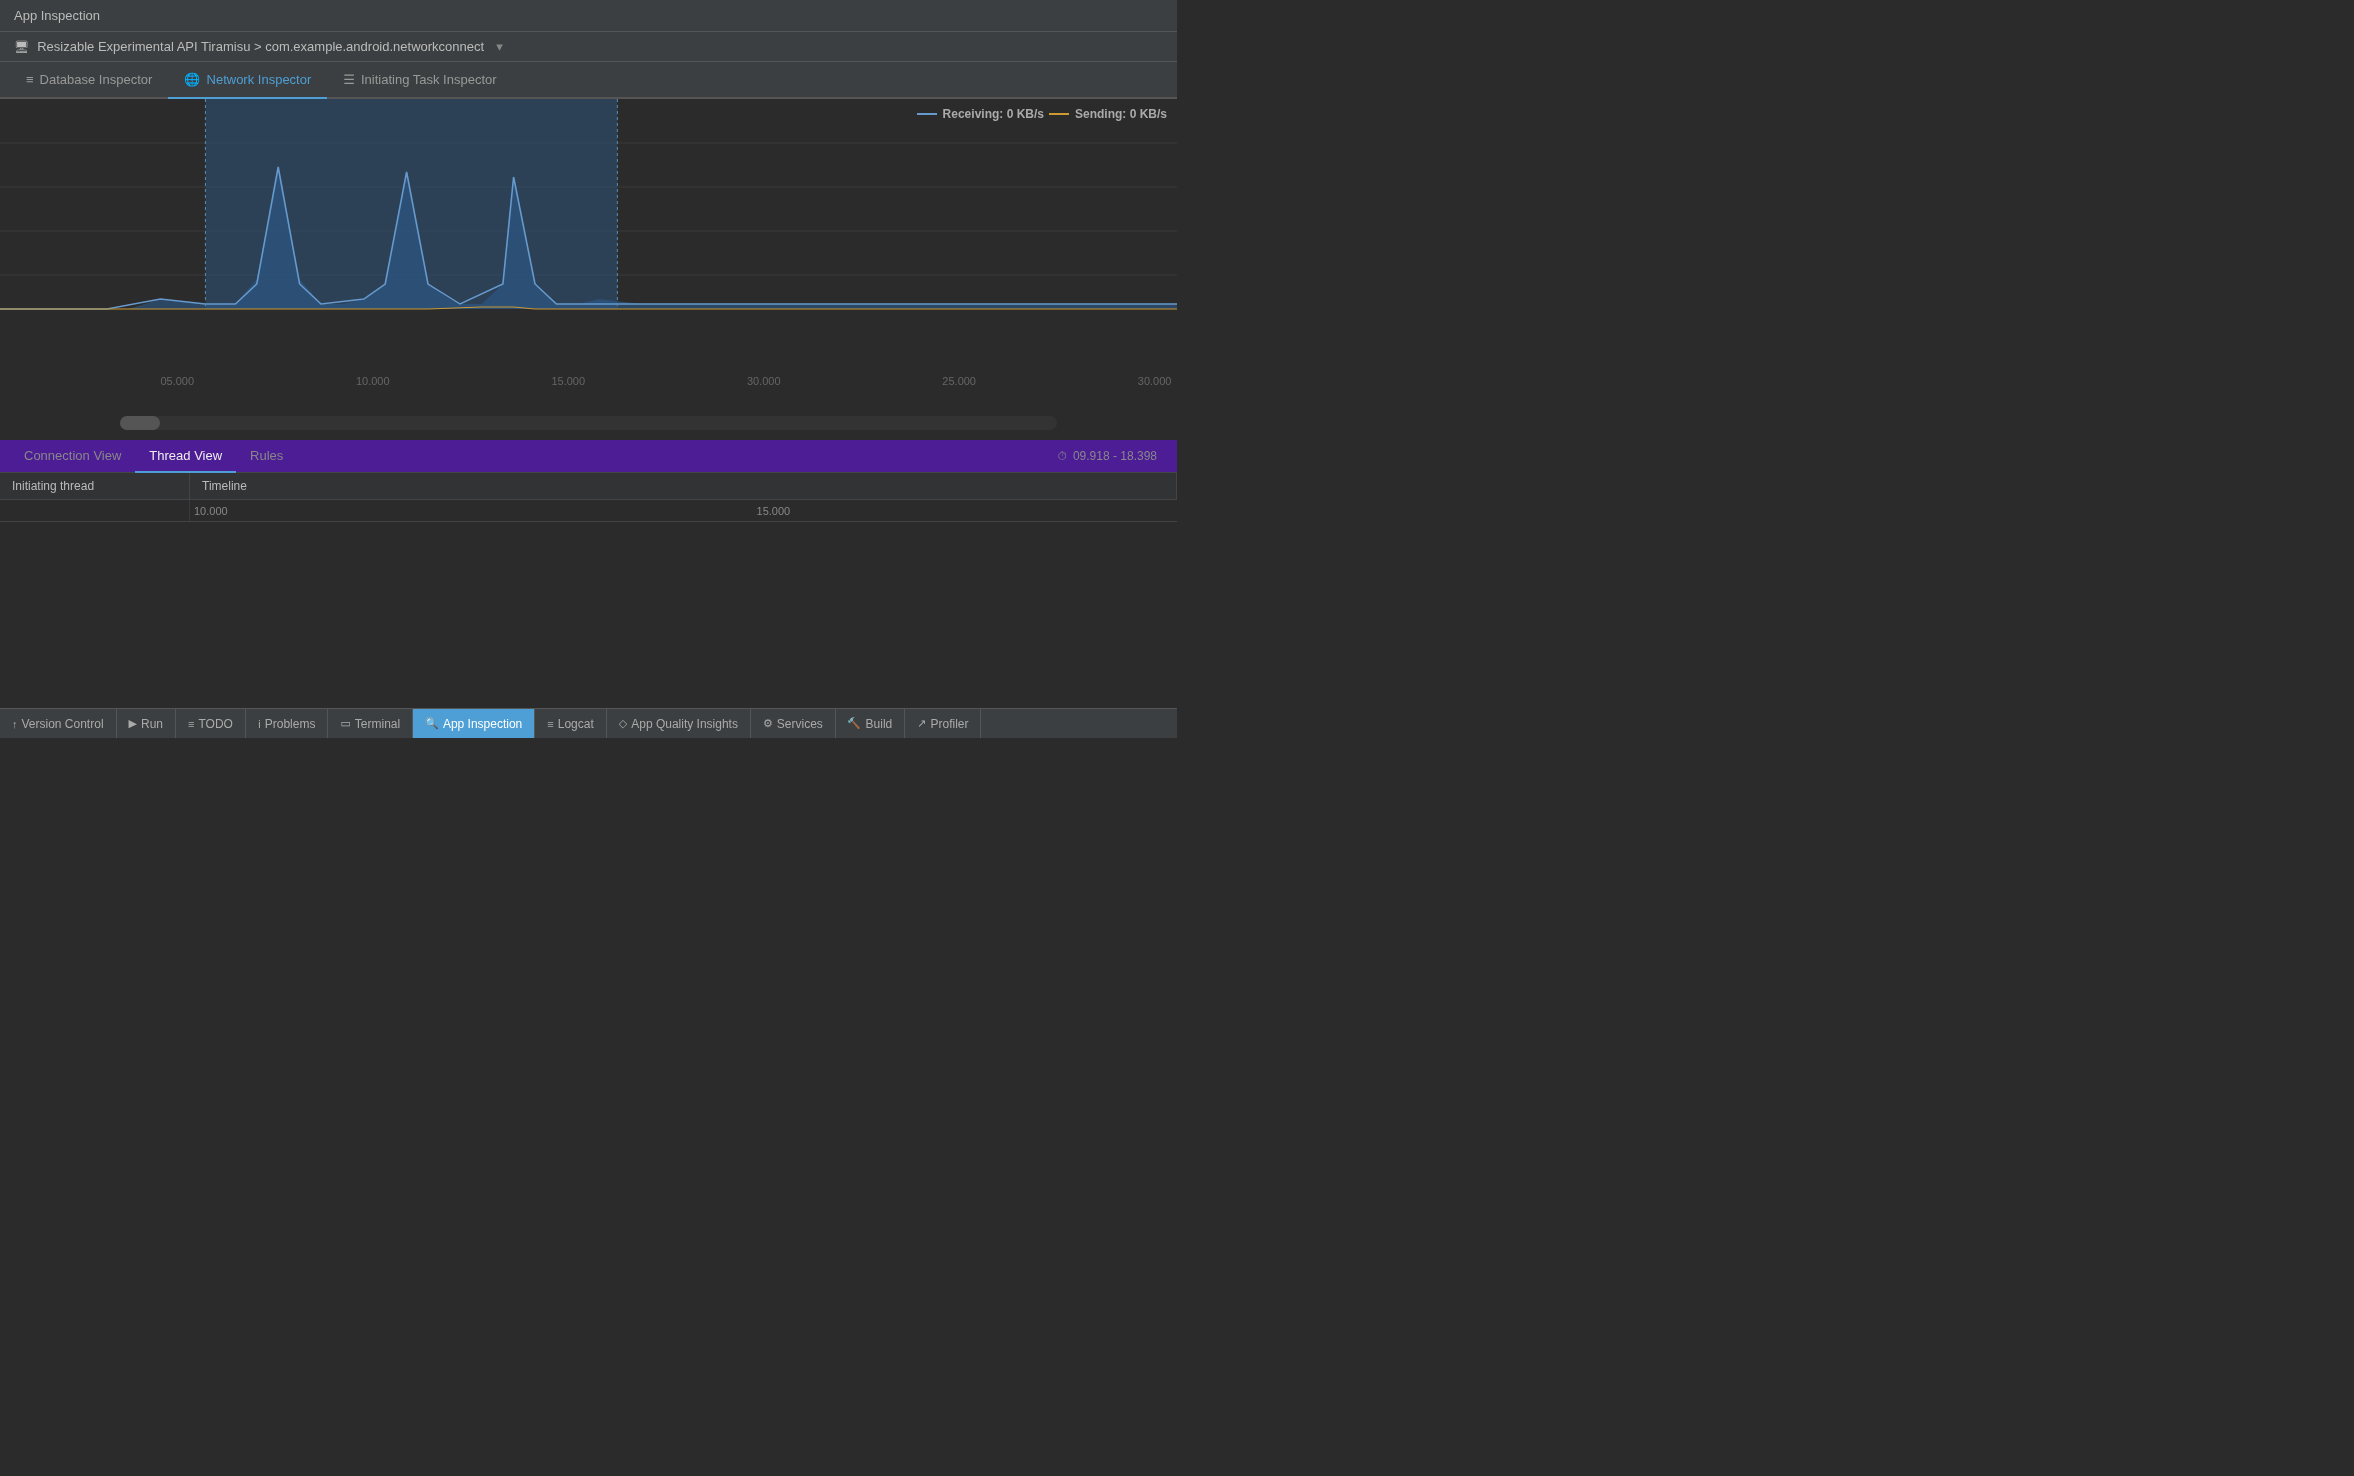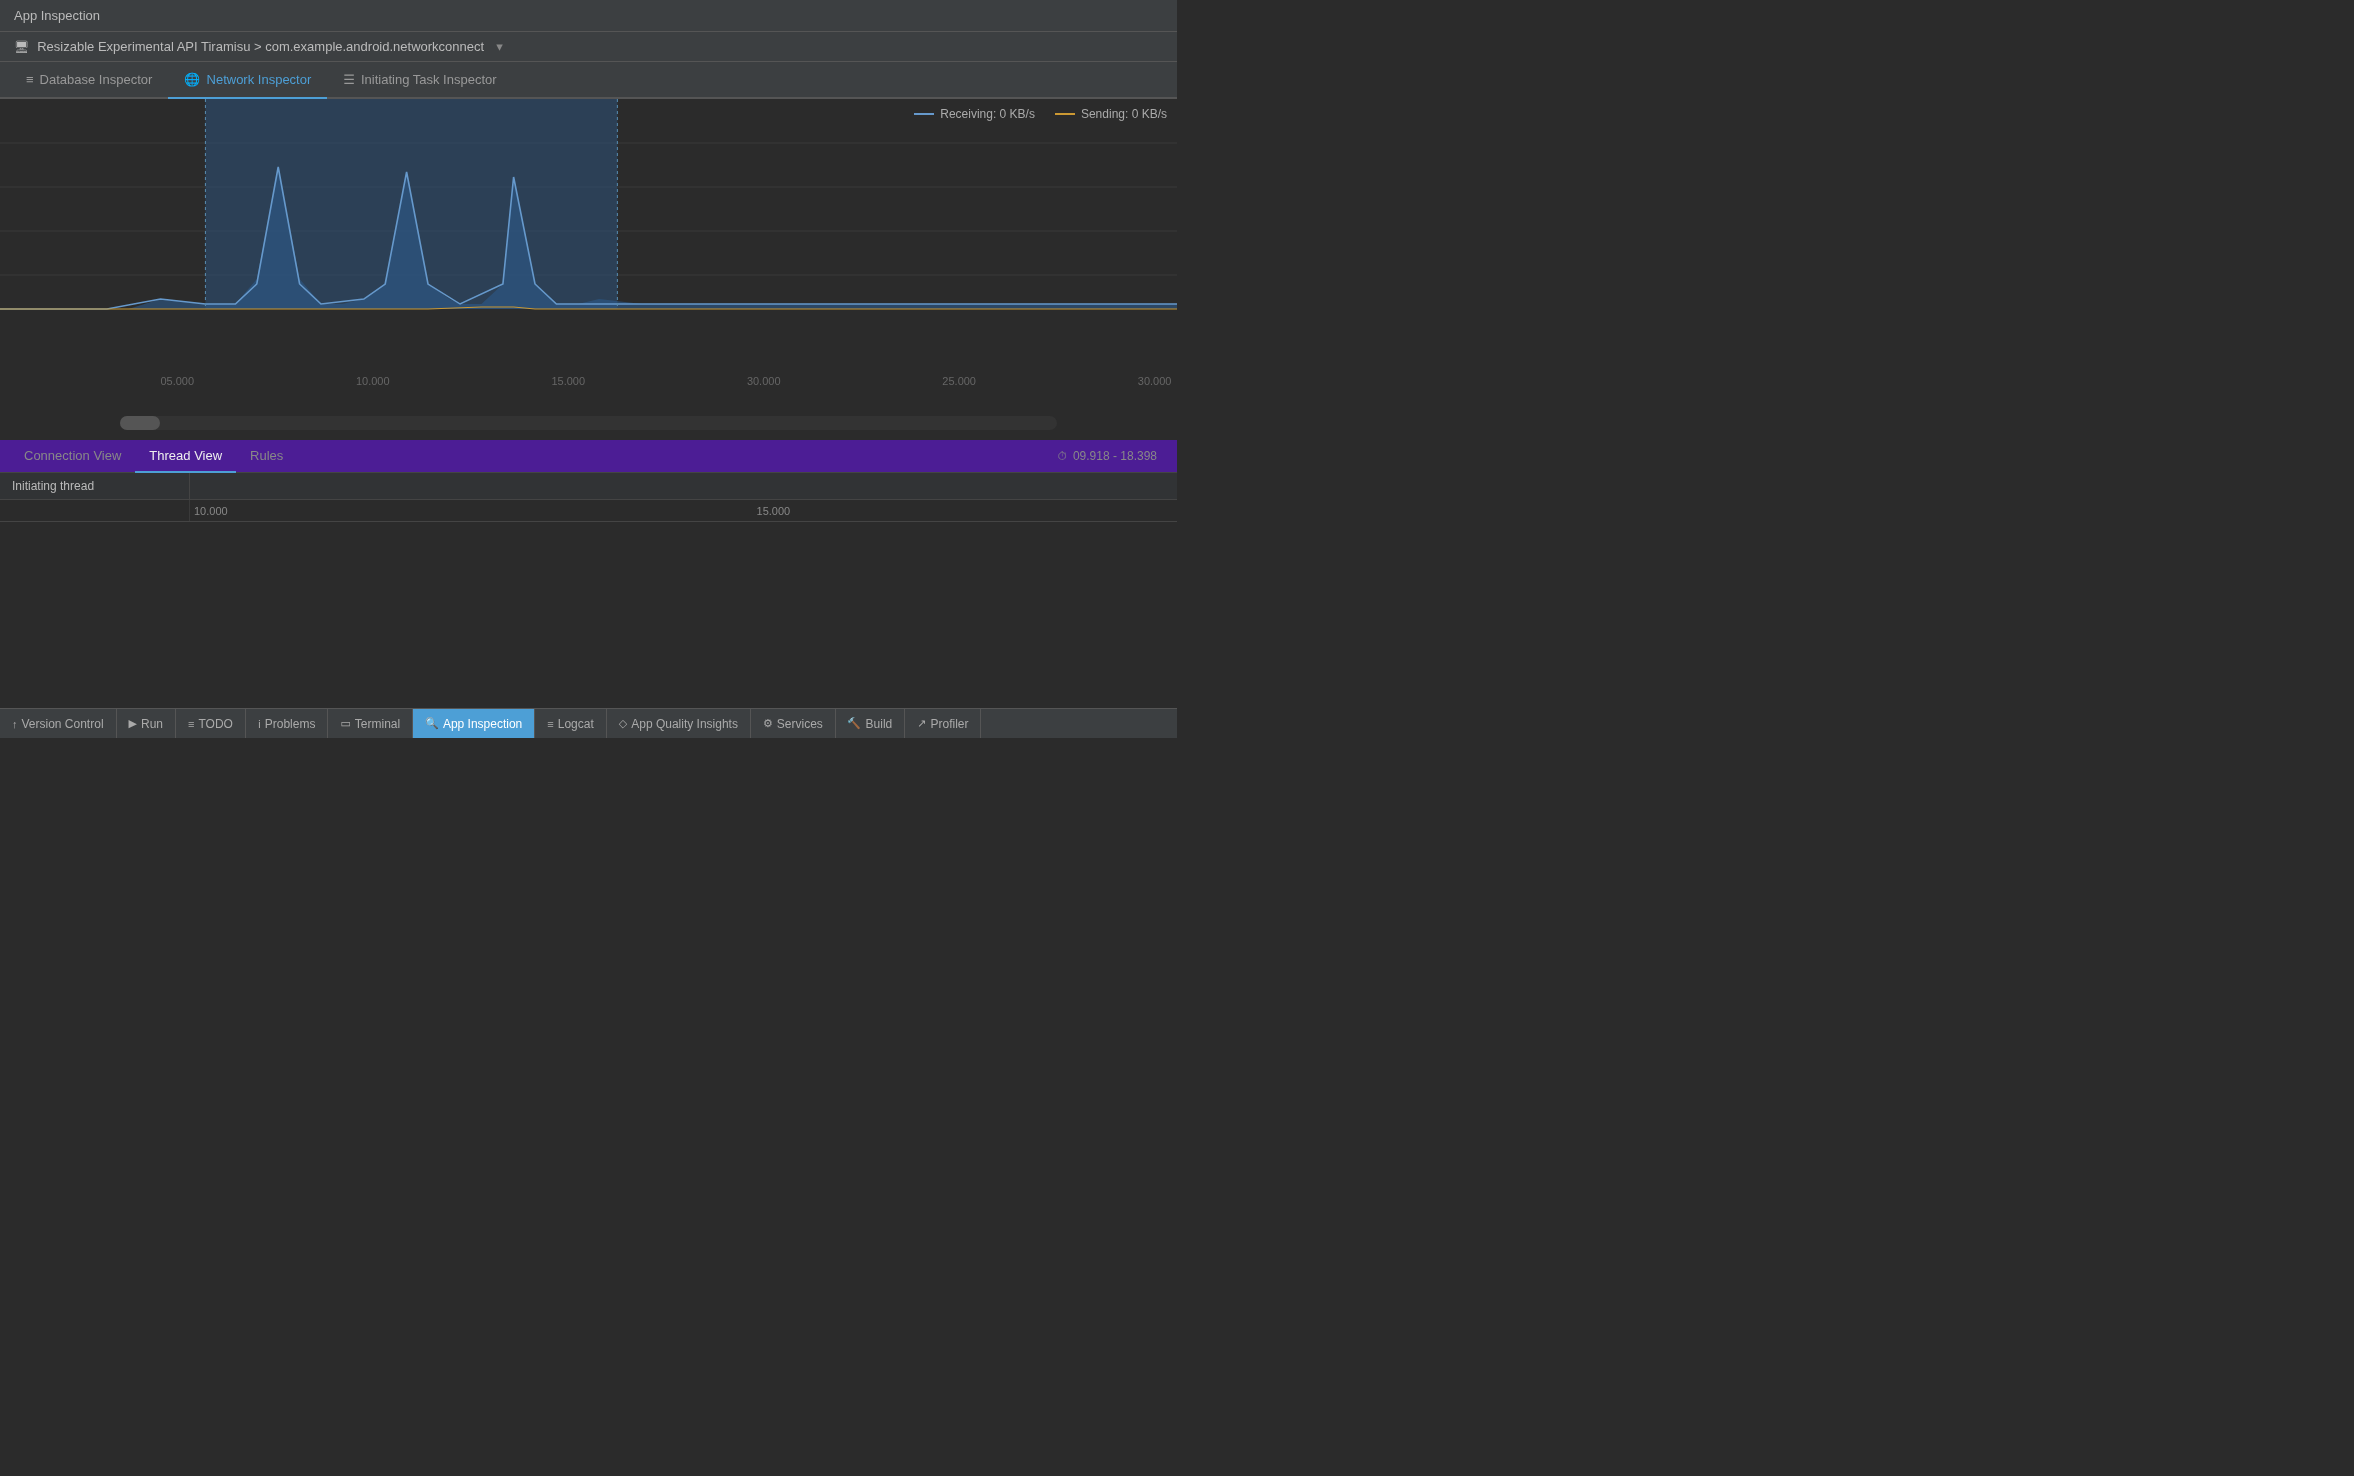--- a/index.html
+++ b/index.html
@@ -107,24 +107,25 @@
       flex: 1;
       position: relative;
       overflow: hidden;
     }
 
     .chart-legend {
       position: absolute;
       top: 8px;
       right: 10px;
       display: flex;
-      gap: 20px;
+      gap: 5px;
       font-size: 12px;
       color: #aaa;
       align-items: flex-end;
+      font-weight: bold;
     }
     .legend-item {
       display: flex;
       align-items: center;
       gap: 6px;
     }
     .legend-line {
       width: 20px;
       height: 2px;
     }
@@ -400,20 +401,21 @@
     <span>Rules</span>
   </div>
   <div class="time-range">
     <span>⏱</span>
     <span>09.918 - 18.398</span>
   </div>
 </div>
 
 <div class="thread-table-header">
   <div class="thread-col-header initiating">Initiating thread</div>
+  <div class="thread-col-header timeline">Timeline</div>
 </div>
 
 <div class="thread-table-body">
 
   <div style="display:flex; height:22px; border-bottom:1px solid #444; background:#2b2b2b;">
     <div style="width:190px; flex-shrink:0; border-right:1px solid #3a3a3a;"></div>
     <div style="flex:1; position:relative;">
       <span class="ruler-label" style="left:0; font-size:11px; color:#888; padding:2px 4px;">10.000</span>
       <span class="ruler-label" style="left:57%; font-size:11px; color:#888; padding:2px 4px;">15.000</span>
     </div>

